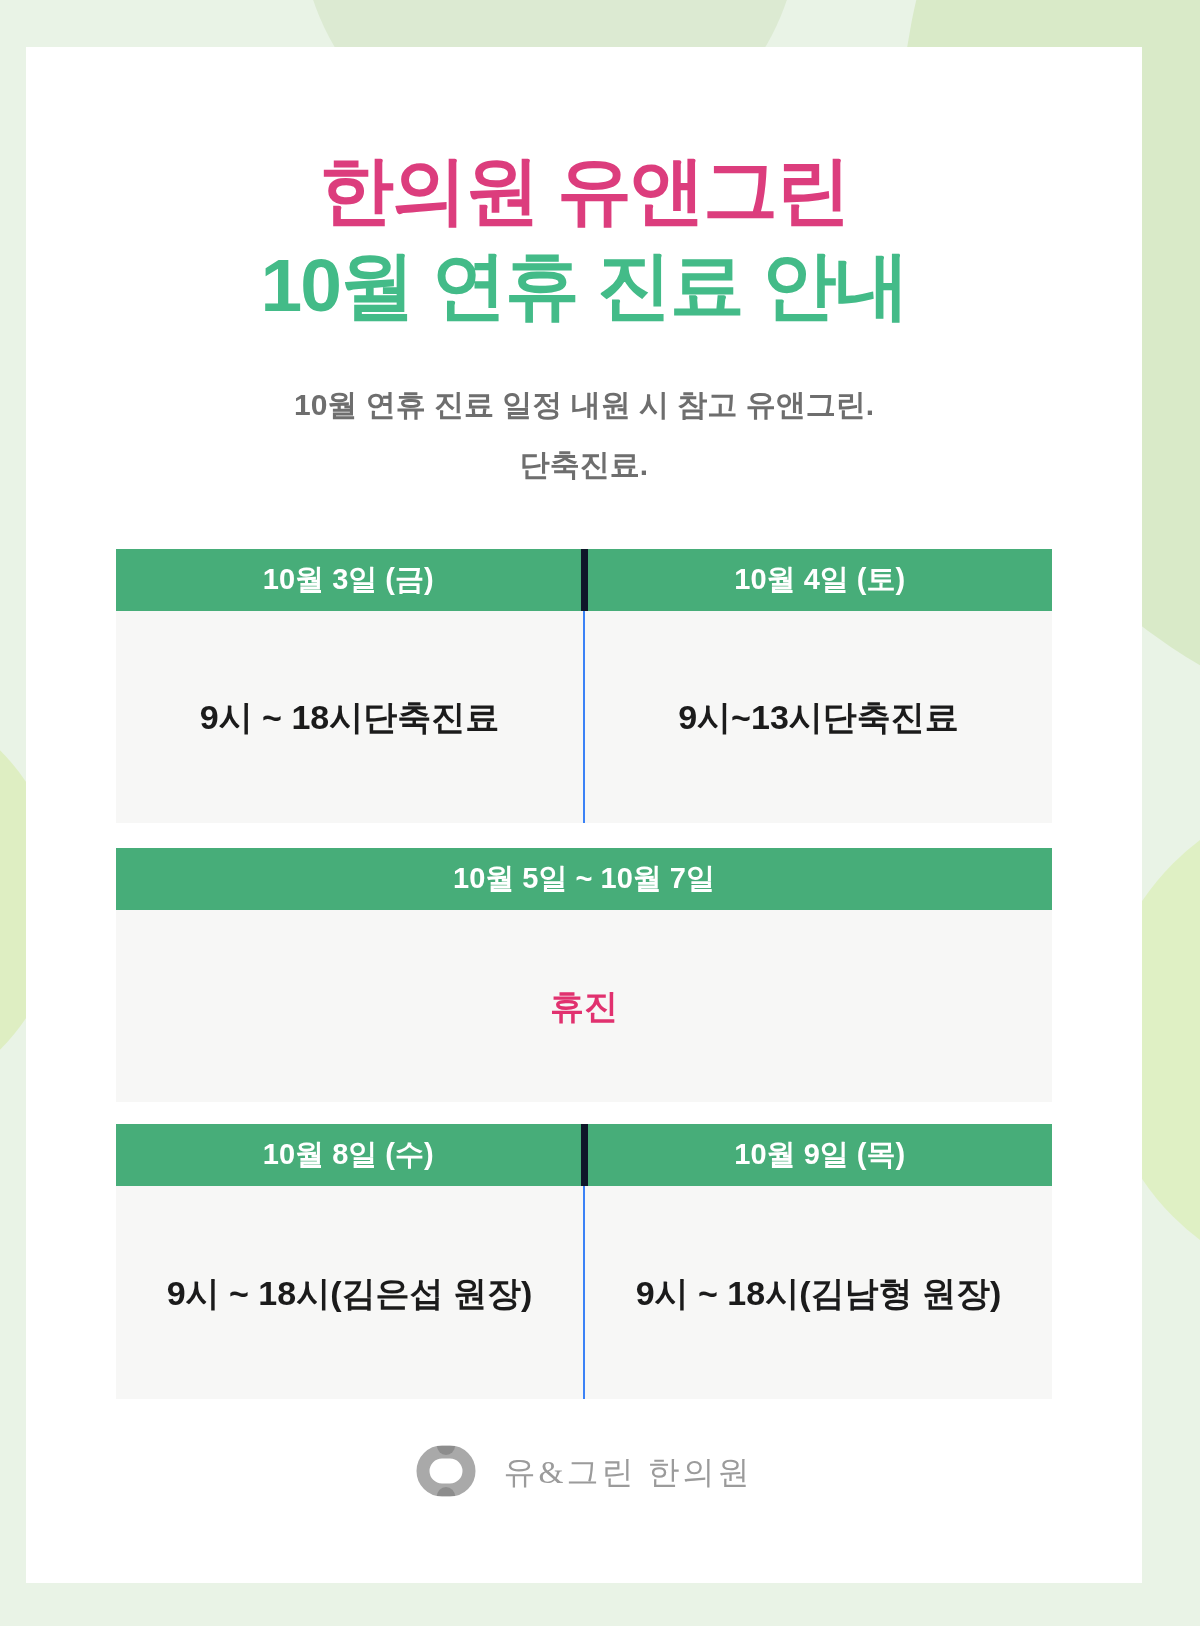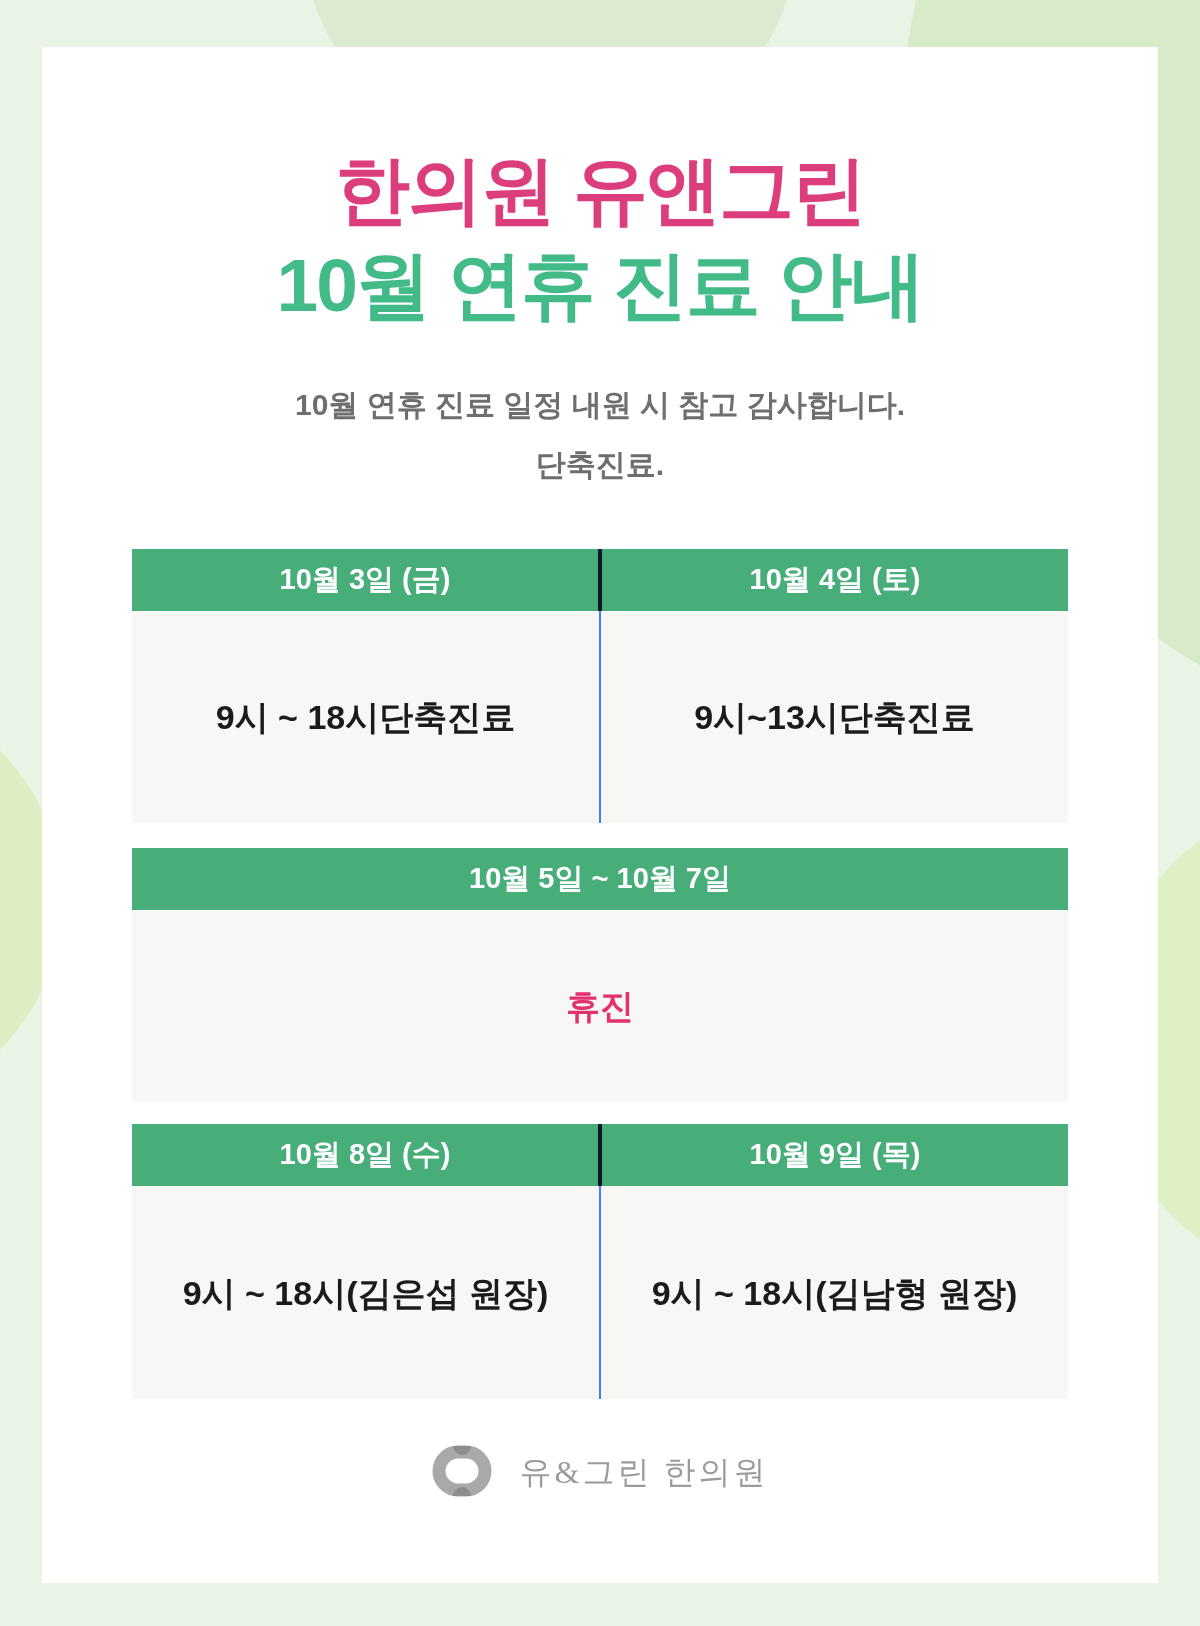--- a/index.html
+++ b/index.html
@@ -13,21 +13,21 @@
 
   
   .bg-shape { position:absolute; border-radius:50%; }
   .shape-topright { left:900px;  top:-470px; width:1220px; height:1220px; background:#d9eac8; }
   .shape-topleft  { left:300px;  top:-330px; width:500px;  height:500px;  background:#dcead2; }
   .shape-right    { left:1100px; top:790px;  width:500px;  height:500px;  background:#dff0c4; }
   .shape-left     { left:-362px; top:688px;  width:424px;  height:424px;  background:#deeec2; }
 
   
   .card {
-    position:absolute; left:42px; top:47px;
+    position:absolute; left:26px; top:47px;
     width:1116px; height:1536px;
     background:#ffffff;
   }
 
   .title-line {
     text-align:center; font-weight:bold;
     font-size:75px; line-height:95px; letter-spacing:-2px;
   }
   .title-line.pink  { margin-top:96px; color:#dc3d7d; }
   .title-line.green { color:#43bb88; }
@@ -44,21 +44,21 @@
   .sched.t1 { margin-top:54px; }
   .sched.t2 { margin-top:25px; }
   .sched.t3 { margin-top:22px; }
 
   .hdr { display:flex; height:62px; }
   .hcell {
     flex:1; background:#47ad79; color:#ffffff;
     font-size:29px; font-weight:bold;
     display:flex; align-items:center; justify-content:center;
   }
-  .hcell + .hcell { border-left:4px solid #0f172a; }
+  .hcell + .hcell { border-left:7px solid #0f172a; }
 
   .bod { display:flex; background:#f7f7f6; }
   .bod.h212 { height:212px; }
   .bod.h192 { height:192px; }
   .bod.h213 { height:213px; }
   .bcell {
     flex:1; display:flex; 
     align-items:center; justify-content:center;
     font-size:34px; font-weight:bold; color:#1b1b1b; line-height:52px;
   }
@@ -82,21 +82,21 @@
 <div class="bg-shape shape-topright"></div>
 <div class="bg-shape shape-right"></div>
 <div class="bg-shape shape-left"></div>
 
 <div class="card">
 
   <div class="title-line pink">한의원 유앤그린</div>
   <div class="title-line green">10월 연휴 진료 안내</div>
 
   <div class="intro">
-    <div>10월 연휴 진료 일정 내원 시 참고 감사합니다.</div>
+    <div>10월 연휴 진료 일정 내원 시 참고 유앤그린.</div>
     <div>단축진료.</div>
   </div>
 
   <div class="tables">
 
     <div class="sched t1">
       <div class="hdr">
         <div class="hcell">10월 3일 (금)</div>
         <div class="hcell">10월 4일 (토)</div>
       </div>

